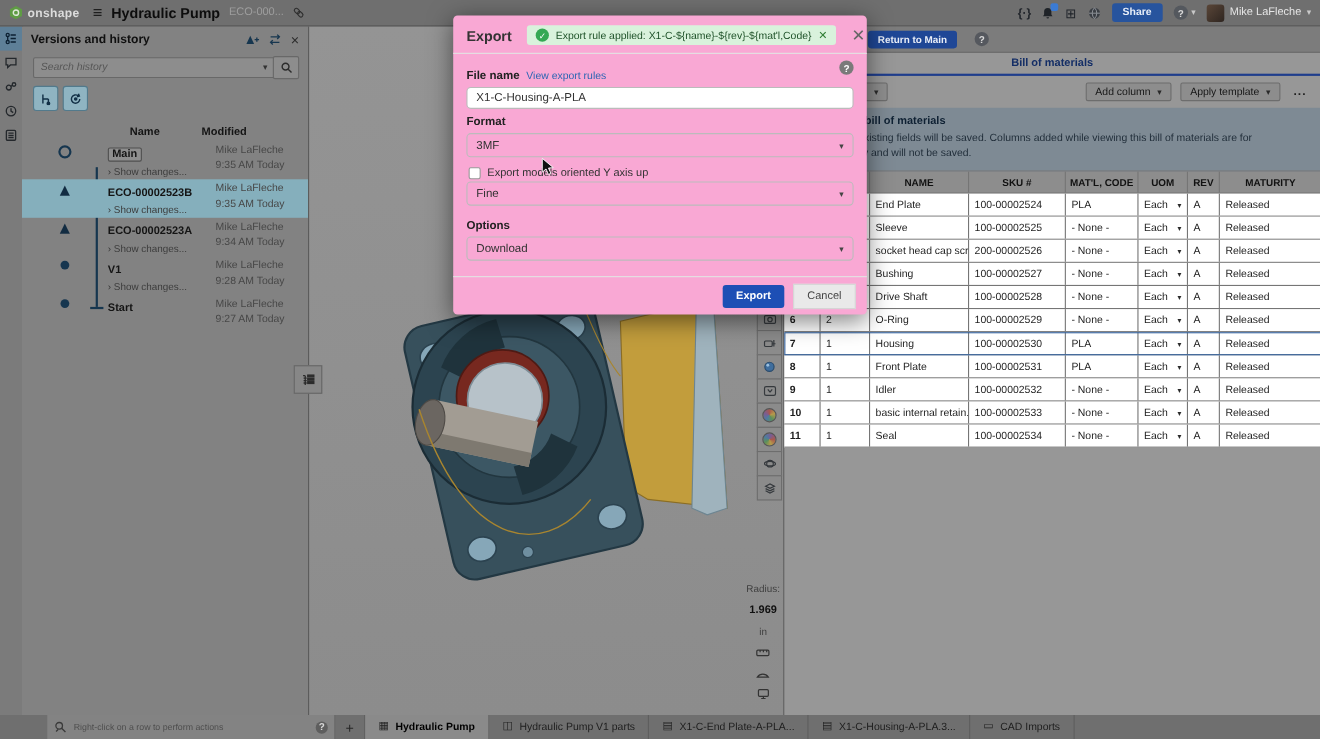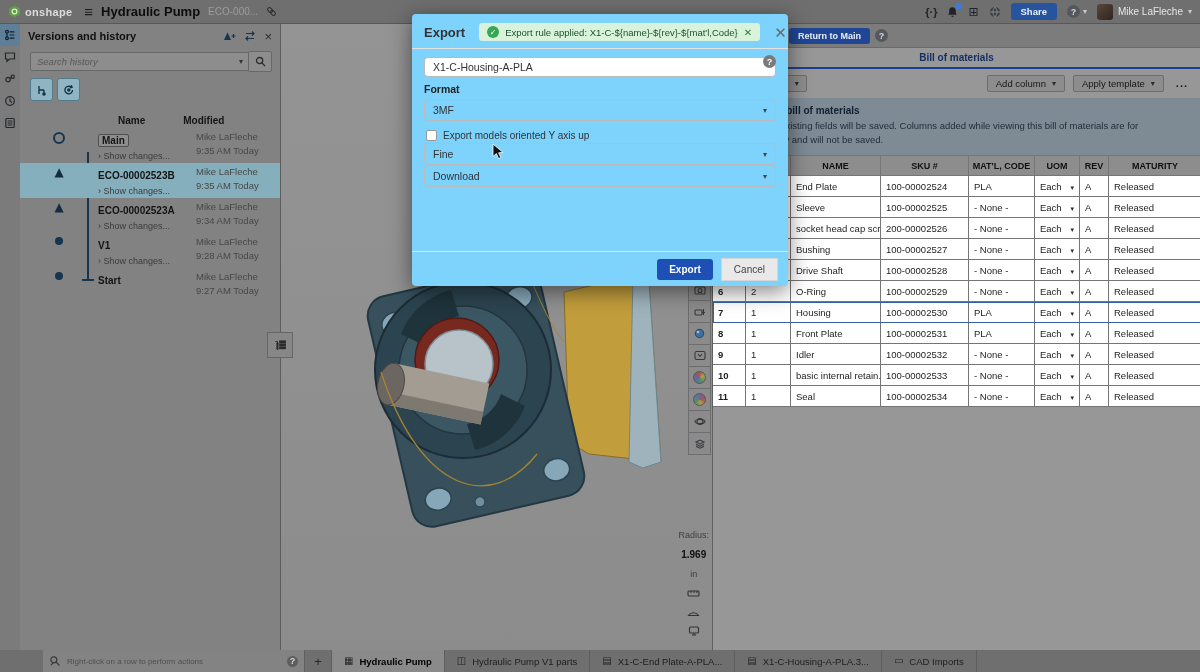--- a/index.html
+++ b/index.html
@@ -87,21 +87,21 @@
   .viewbar{left:688px;top:278px;width:23px;z-index:6;}
   .vb-btn{width:21px;height:21px;background:#8b8b8b;border:1px solid #6d6d6d;margin-bottom:-1px;
     display:flex;align-items:center;justify-content:center;}
   .vb-btn svg{stroke:#35393d;fill:none;stroke-width:1.1;}
   .wheel{width:11px;height:11px;border-radius:50%;
     background:conic-gradient(#a8574e,#b59a4a,#5d8f5a,#4e7ba0,#7a5d93,#a8574e);border:1px solid #555;}
   
   .bom{left:712px;top:24px;width:488px;height:626px;background:#979797;border-left:1px solid #5f5f5f;
     box-sizing:border-box;z-index:4;}
   .bom-banner{height:23px;background:#7c7c7c;border-bottom:1px solid #6a6a6a;display:flex;align-items:center;
-    gap:5px;padding-left:76px;}
+    gap:16px;padding-left:76px;}
   .rtm-btn{background:#1f4796;color:#e9eef8;font-size:9px;font-weight:600;padding:3px 9px;border-radius:3px;}
   .bom-tabrow{height:19px;border-bottom:2px solid #1f3d8c;display:flex;align-items:center;justify-content:center;}
   .bom-tab{font-size:10px;font-weight:700;color:#142e66;}
   .bom-toolbar{height:24px;display:flex;align-items:center;padding:2px 8px 0 22px;gap:8px;}
   .dd{background:#8d8d8d;border:1px solid #6d6d6d;border-radius:2px;font-size:9.5px;color:#161616;
     padding:2px 7px;display:flex;align-items:center;gap:10px;}
   .dd .caret, .tbtn .caret{color:#2a2a2a;}
   .tbtn{background:#8d8d8d;border:1px solid #6d6d6d;border-radius:2px;font-size:9.5px;color:#161616;
     padding:2px 8px;display:flex;align-items:center;gap:6px;}
   .bom-toolbar .spacer{flex:1;}
@@ -131,21 +131,21 @@
   .tabs{display:flex;align-items:stretch;}
   .tab{display:flex;align-items:center;gap:6px;padding:0 12px;border-right:1px solid #5e5e5e;
     font-size:9.5px;color:#1d1d1d;}
   .tab.active{background:#8a8a8a;font-weight:700;color:#000;}
   .tab-ic{font-family:"DejaVu Sans",sans-serif;font-size:10px;color:#222;line-height:1;}
   .icon-assembly .tab-ic::before{content:"\25A6";}
   .icon-partstudio .tab-ic::before{content:"\25EB";}
   .icon-file .tab-ic::before{content:"\25A4";}
   .icon-folder .tab-ic::before{content:"\25AD";}
   
-  .dialog{left:412px;top:14px;width:376px;height:272px;background:#7dd3fc;border-radius:4px;z-index:50;
+  .dialog{left:412px;top:14px;width:376px;height:272px;background:#f9a8d4;border-radius:4px;z-index:50;
     box-shadow:0 5px 22px rgba(0,0,0,.5);box-sizing:border-box;}
   .dlg-head{display:flex;align-items:center;padding:9px 12px 7px 12px;gap:14px;border-bottom:1px solid #e3e3e3;}
   .dlg-title{font-size:13px;font-weight:700;color:#333;}
   .dlg-banner{flex:1;background:#d9f2dc;border-radius:3px;display:flex;align-items:center;gap:6px;
     padding:3px 8px;}
   .chk-circle{width:12px;height:12px;border-radius:50%;background:#34a853;color:#fff;font-size:8px;font-weight:700;
     display:flex;align-items:center;justify-content:center;flex:0 0 auto;}
   .banner-text{font-size:9.5px;color:#1e5128;white-space:nowrap;overflow:hidden;}
   .banner-x{color:#2e7d32;font-size:10px;font-weight:700;}
   .dlg-x{color:#666;font-size:15px;line-height:1;}
@@ -756,36 +756,43 @@
     <span class="dlg-title">Export</span>
     <span class="dlg-banner">
       <span class="chk-circle">✓</span>
       <span class="banner-text">Export rule applied: X1-C-${name}-${rev}-${mat'l,Code}</span>
       <span class="banner-x">✕</span>
     </span>
     <span class="dlg-x">✕</span>
   </div>
   <div class="dlg-body">
     <span class="dlg-help">?</span>
+    <div class="dlg-label">
+      <span>File name</span>
+      <span class="dlg-link">View export rules</span>
+    </div>
     <input class="dlg-input" value="X1-C-Housing-A-PLA" style="">
     <div class="dlg-label">
         <span>Format</span>
       </div>
     <div class="dlg-select">
       <span>3MF</span>
         <span class="caret">▾</span>
     </div>
     <div class="dlg-check">
       <span class="cbox"></span>
       <span>Export models oriented Y axis up</span>
     </div>
     <div class="dlg-select">
       <span>Fine</span>
         <span class="caret">▾</span>
     </div>
+    <div class="dlg-label" style="margin-top:12px;">
+        <span>Options</span>
+      </div>
     <div class="dlg-select">
       <span>Download</span>
         <span class="caret">▾</span>
     </div>
   </div>
   <div class="dlg-foot">
     <span class="btn-primary">Export</span>
     <span class="btn-plain">Cancel</span>
   </div>
 </div>

